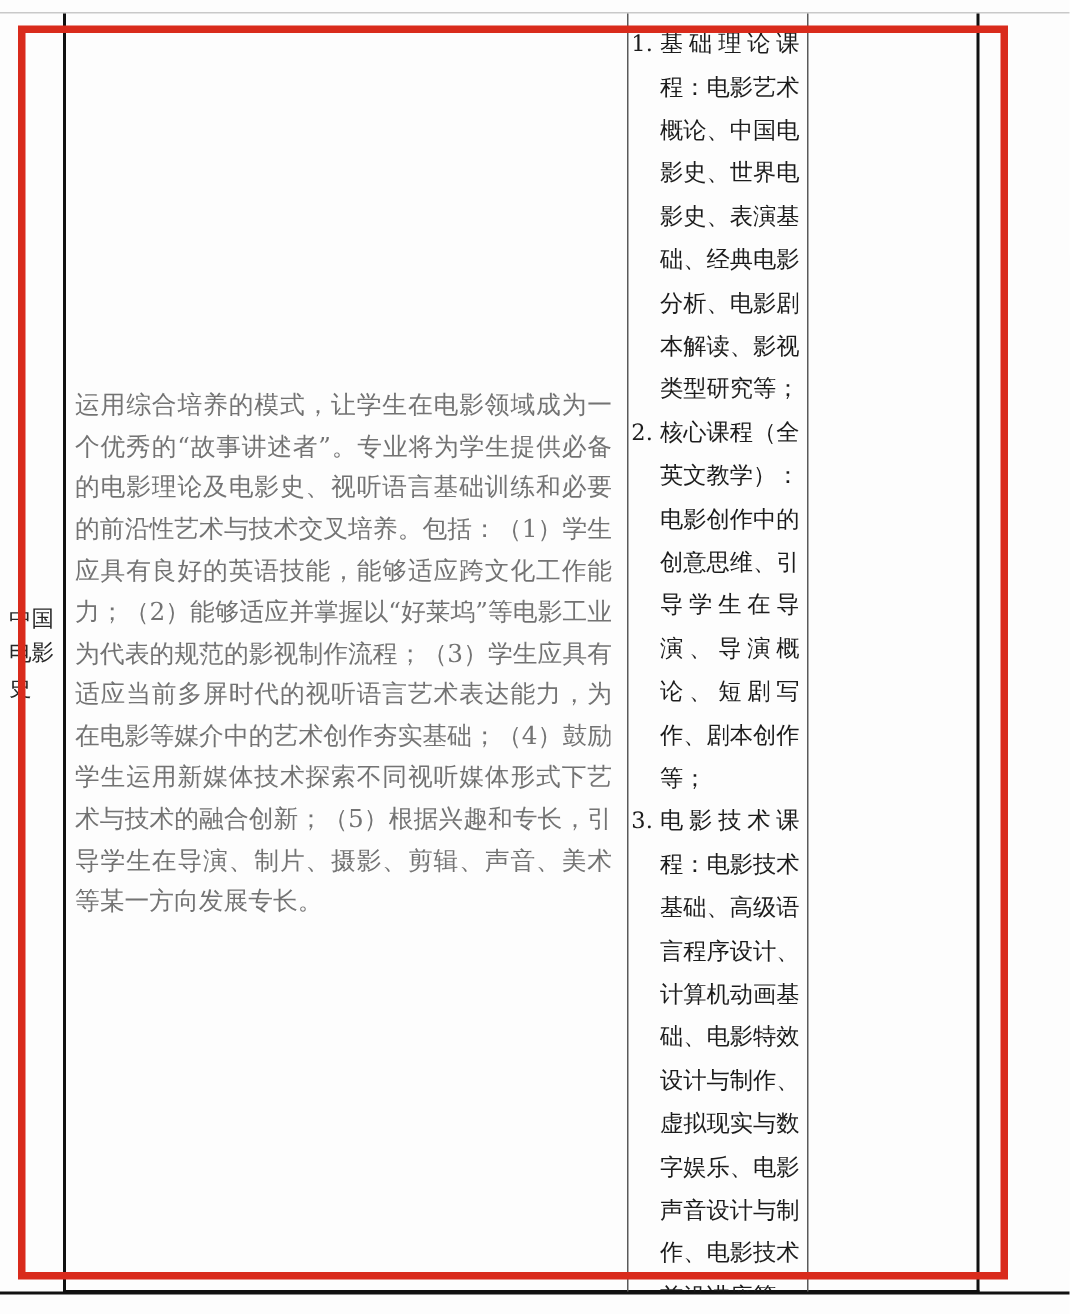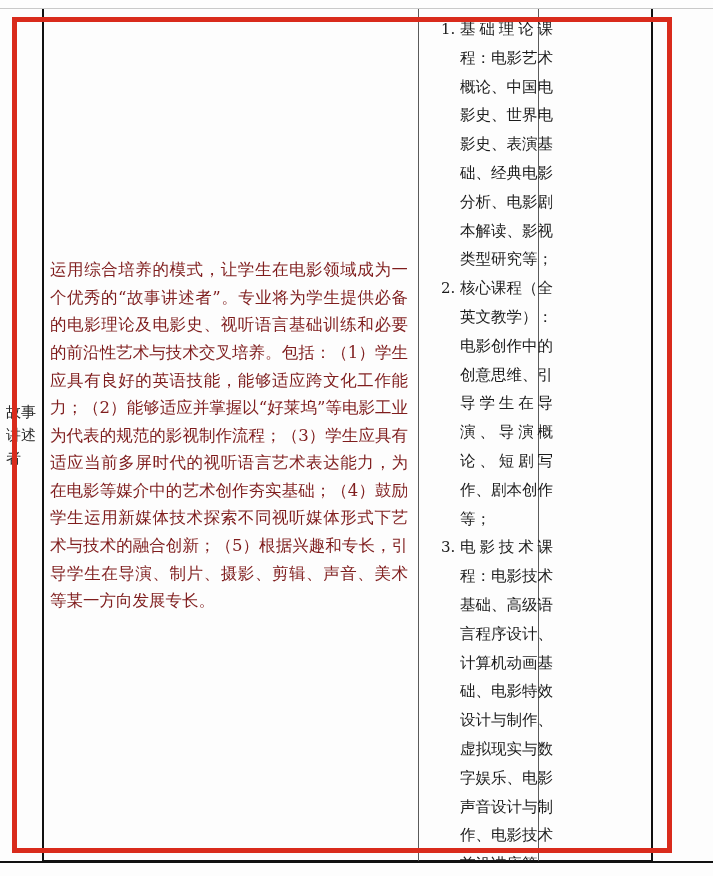--- a/index.html
+++ b/index.html
@@ -102,32 +102,31 @@
   }
   .body-text {
     width: 100%;
     padding: 0 8px 0 6px;
     box-sizing: border-box;
     font-size: 16.5px;
     line-height: 27.6px;
     text-align: justify;
     text-align-last: left;
     text-justify: inter-ideograph;
-    color: #7f1d1d;
+    color: #737373;
   }
 
   
   .cell-list {
     position: absolute;
     left: 420px;
     top: 9px;
     width: 117px;
     height: 853px;
     overflow: hidden;
-    margin-left: 20px;
   }
   ol.course-list {
     margin: 0;
     padding: 6px 4px 0 20px;
     list-style-position: outside;
     font-size: 15.5px;
     line-height: 28.8px;
     color: #1c1c1c;
   }
   ol.course-list li {
@@ -168,21 +167,21 @@
 
 <div id="page">
 
   <div class="page-top-rule"></div>
 
   <div class="table-frame"></div>
   <div class="col-divider d1"></div>
   <div class="col-divider d2"></div>
 
   <div class="cell-label">
-    <div class="label-text">故事讲述者</div>
+    <div class="label-text">中国电影史</div>
   </div>
 
   <div class="cell-body">
     <div class="body-text">运用综合培养的模式，让学生在电影领域成为一个优秀的“故事讲述者”。专业将为学生提供必备的电影理论及电影史、视听语言基础训练和必要的前沿性艺术与技术交叉培养。包括：（1）学生应具有良好的英语技能，能够适应跨文化工作能力；（2）能够适应并掌握以“好莱坞”等电影工业为代表的规范的影视制作流程；（3）学生应具有适应当前多屏时代的视听语言艺术表达能力，为在电影等媒介中的艺术创作夯实基础；（4）鼓励学生运用新媒体技术探索不同视听媒体形式下艺术与技术的融合创新；（5）根据兴趣和专长，引导学生在导演、制片、摄影、剪辑、声音、美术等某一方向发展专长。</div>
   </div>
 
   <div class="cell-list">
     <ol class="course-list">
       <li>基础理论课程：电影艺术概论、中国电影史、世界电影史、表演基础、经典电影分析、电影剧本解读、影视类型研究等；</li>
       <li>核心课程（全英文教学）：电影创作中的创意思维、引导学生在导演、导演概论、短剧写作、剧本创作等；</li>

